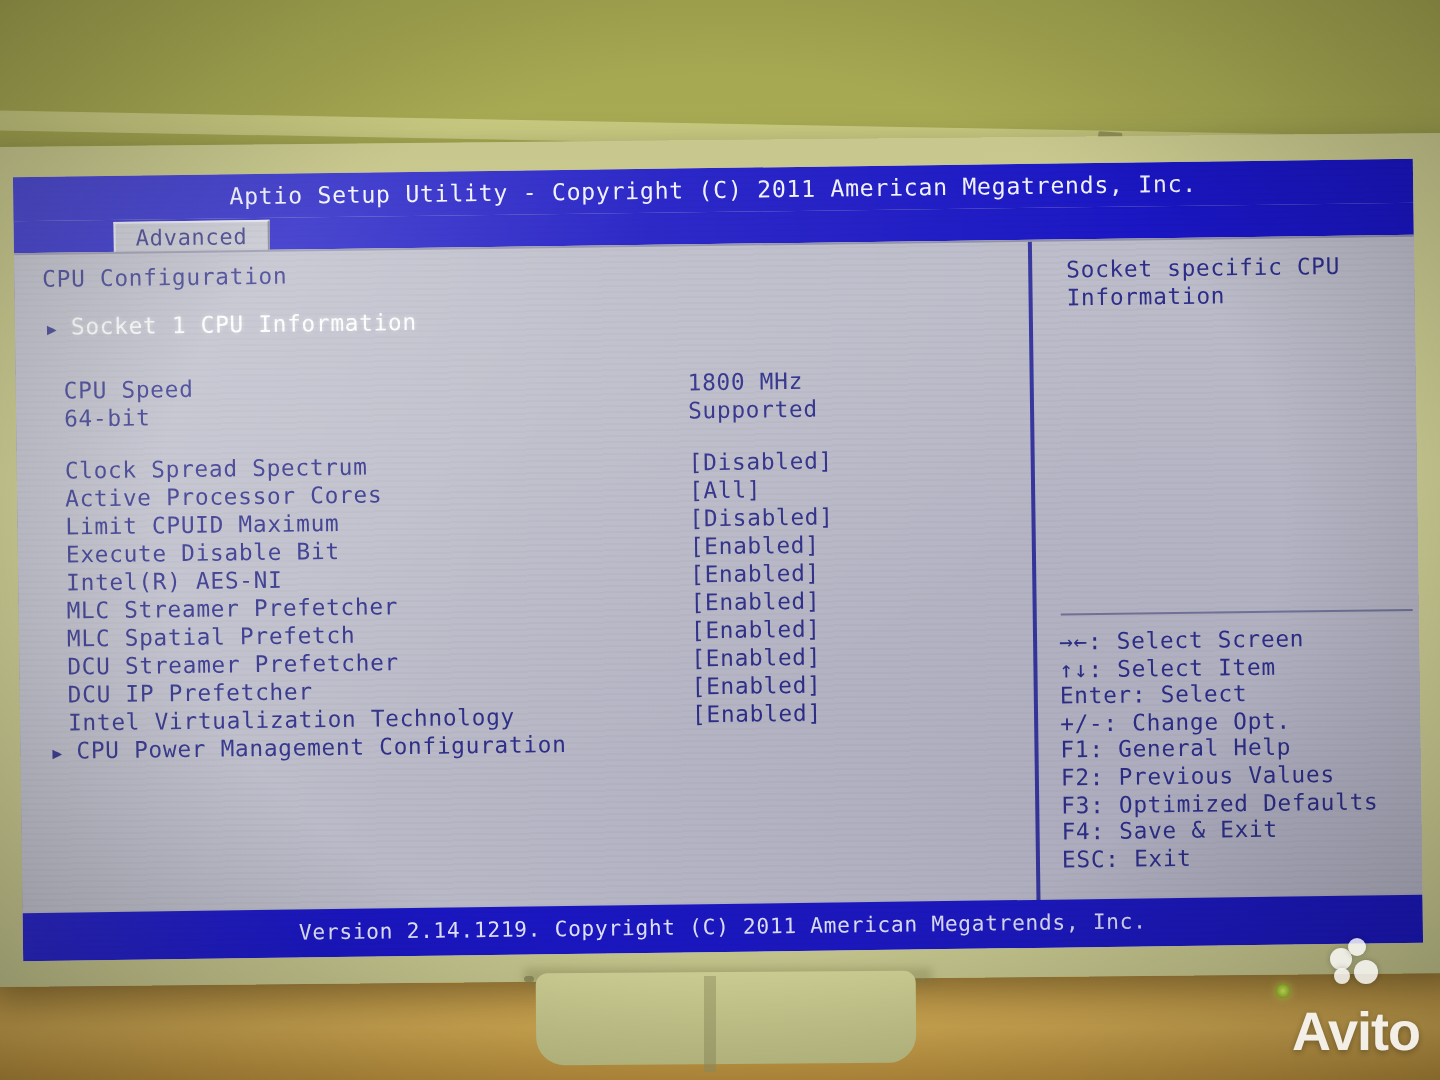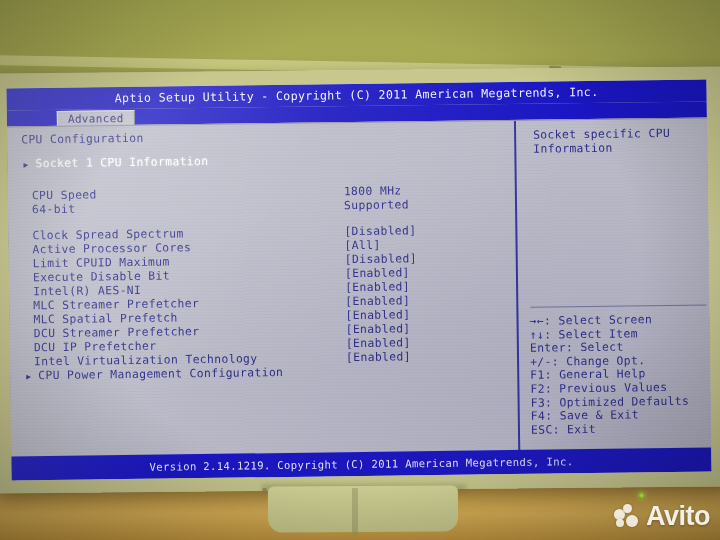--- a/index.html
+++ b/index.html
@@ -196,20 +196,21 @@
     pointer-events: none;
     background: radial-gradient(ellipse at 50% 48%, rgba(0,0,0,0) 55%, rgba(0,0,0,.28) 100%);
   }
 
   
   .watermark {
     position: absolute; right: 10px; bottom: 8px;
     display: flex; align-items: center; gap: 6px;
     opacity: .88;
     font-family: "Liberation Sans", sans-serif;
+    flex-direction: column;
   }
   .wm-logo { position: relative; width: 26px; height: 26px; }
   .wm-logo i {
     position: absolute; border-radius: 50%; background: rgba(255,255,255,.92);
     box-shadow: 0 0 3px rgba(0,0,0,.25);
   }
   .wm-d1 { left: 0px;  top: 5px;  width: 11px; height: 11px; }
   .wm-d2 { left: 9px;  top: 0px;  width: 9px;  height: 9px; }
   .wm-d3 { left: 2px;  top: 15px; width: 8px;  height: 8px; }
   .wm-d4 { left: 12px; top: 11px; width: 12px; height: 12px; }

